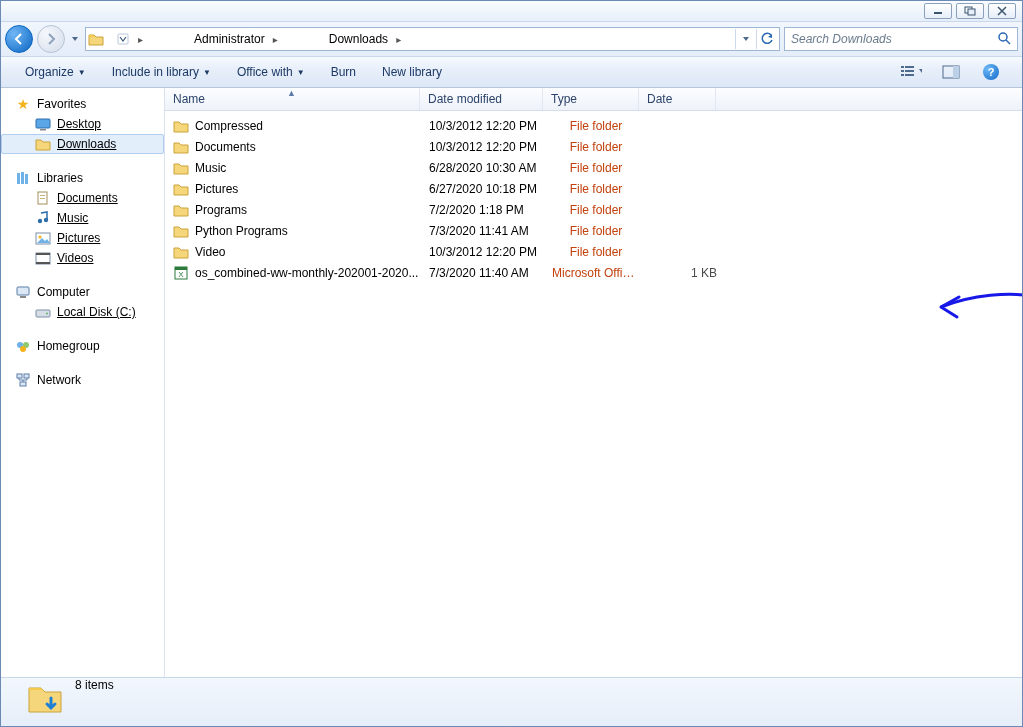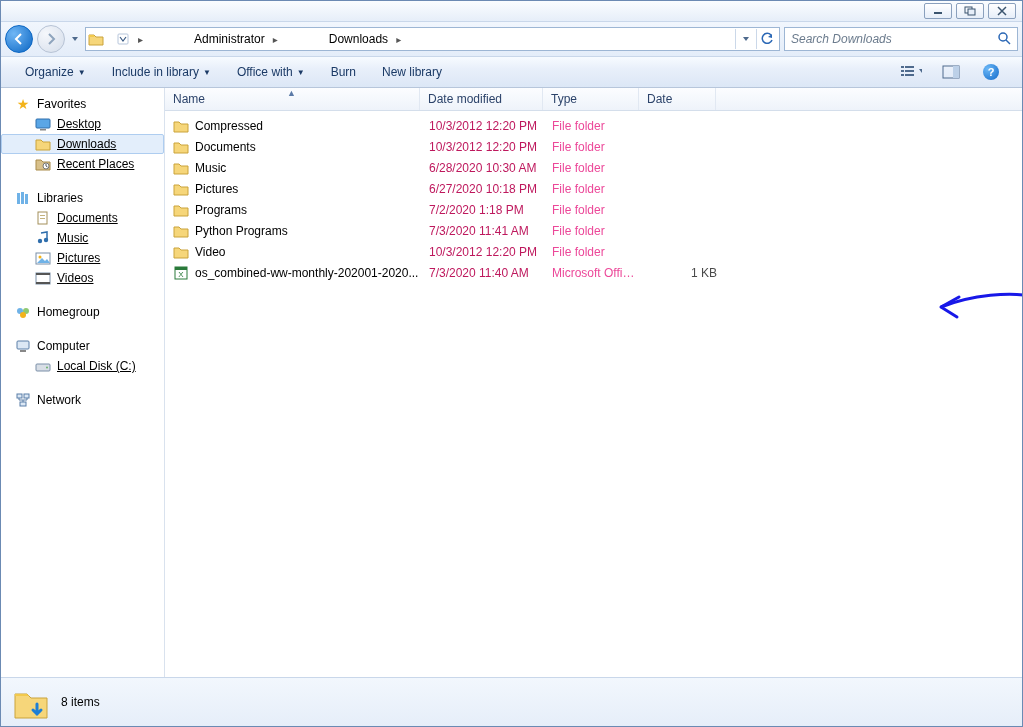--- a/index.html
+++ b/index.html
@@ -115,28 +115,28 @@
 .colh { padding:0 8px; border-right:1px solid #e1e8f2; height:100%; display:flex; align-items:center; gap:4px; box-sizing:border-box; }
 .col-name { width: 255px; }
 .col-date { width: 123px; }
 .col-type { width: 96px; }
 .col-size { width: 77px;}
 .sortarrow { margin-left:auto; color:#5b7aa7; font-size:9px; }
 .rows { flex:1; overflow:auto; padding-top:4px; position:relative; }
 .row { display:flex; align-items:center; height:21px; padding-left:8px; }
 .cell { overflow:hidden; white-space:nowrap; text-overflow:ellipsis; padding-right:8px; box-sizing:border-box; }
 .cell.name { width:256px; display:flex; align-items:center; gap:6px; }
-.cell.date { width:123px; color:#be185d; }
-.cell.type { width:96px; color:#ec4899; }
+.cell.date { width:123px; color:#000000; }
+.cell.type { width:96px; color:#c2410c;text-align:center; }
 .cell.size { width:77px; color:#4a4a4a; text-align:right; }
 
 .statusbar {
   height: 48px; background:linear-gradient(#f2f7fd,#e6eef9);
   border-top:1px solid #c9d7ea;
-  display:flex; align-items:center; padding:0 10px; gap:14px;
+  display:flex; padding:0 24px; gap:14px;
 }
 .bigfolder { width:36px; height:36px; position:relative; }
 
 .foldersvg { display:block; }
 
 .anno { position:absolute; left:766px; top:178px; pointer-events:none; }
 </style>
 </head>
 <body>
 
@@ -288,30 +288,20 @@
           <span>Desktop</span>
         </div>
         <div class="navitem selected">
           <span class="ico">
               <svg width="16" height="14">
                 <path d="M1 3 L6 3 L8 5 L15 5 L15 13 L1 13 Z" fill="#f6d67a" stroke="#caa33a"></path>
               </svg>
             </span>
           <span>Downloads</span>
         </div>
-        <div class="navitem">
-          <span class="ico">
-              <svg width="16" height="14">
-                <path d="M1 3 L6 3 L8 5 L15 5 L15 13 L1 13 Z" fill="#d8c08a" stroke="#a98b4a"></path>
-                <circle cx="11" cy="9" r="3" fill="#fff" stroke="#777"></circle>
-                <path d="M11 7 L11 9 L12.5 10" stroke="#555" fill="none"></path>
-              </svg>
-            </span>
-          <span>Recent Places</span>
-        </div>
       </div>
 
       <div class="navgroup">
         <div class="navhdr">
           <span class="ico">
               <svg width="16" height="16">
                 <rect x="2" y="3" width="3" height="11" fill="#6fb2e7"></rect>
                 <rect x="6" y="2" width="3" height="12" fill="#6fb2e7"></rect>
                 <rect x="10" y="4" width="3" height="10" fill="#6fb2e7"></rect>
               </svg>
@@ -357,47 +347,47 @@
               </svg>
             </span>
           <span>Videos</span>
         </div>
       </div>
 
       <div class="navgroup">
         <div class="navhdr">
           <span class="ico">
               <svg width="16" height="16">
+                <rect x="2" y="3" width="12" height="8" rx="1" fill="#dce8f5" stroke="#5a7ea8"></rect>
+                <rect x="5" y="12" width="6" height="2" fill="#888"></rect>
+              </svg>
+            </span>
+          <span>Computer</span>
+        </div>
+        <div class="navitem">
+          <span class="ico">
+              <svg width="16" height="14">
+                <rect x="1" y="5" width="14" height="7" rx="1" fill="#d8dee6" stroke="#7a8fa8"></rect>
+                <circle cx="12" cy="8.5" r="1" fill="#6bb36b"></circle>
+              </svg>
+            </span>
+          <span>Local Disk (C:)</span>
+        </div>
+      </div>
+
+      <div class="navgroup">
+        <div class="navhdr">
+          <span class="ico">
+              <svg width="16" height="16">
                 <circle cx="5" cy="7" r="3" fill="#6fb2e7"></circle>
                 <circle cx="11" cy="7" r="3" fill="#8fc972"></circle>
                 <circle cx="8" cy="11" r="3" fill="#f3b31b"></circle>
               </svg>
             </span>
           <span>Homegroup</span>
-        </div>
-      </div>
-
-      <div class="navgroup">
-        <div class="navhdr">
-          <span class="ico">
-              <svg width="16" height="16">
-                <rect x="2" y="3" width="12" height="8" rx="1" fill="#dce8f5" stroke="#5a7ea8"></rect>
-                <rect x="5" y="12" width="6" height="2" fill="#888"></rect>
-              </svg>
-            </span>
-          <span>Computer</span>
-        </div>
-        <div class="navitem">
-          <span class="ico">
-              <svg width="16" height="14">
-                <rect x="1" y="5" width="14" height="7" rx="1" fill="#d8dee6" stroke="#7a8fa8"></rect>
-                <circle cx="12" cy="8.5" r="1" fill="#6bb36b"></circle>
-              </svg>
-            </span>
-          <span>Local Disk (C:)</span>
         </div>
       </div>
 
       <div class="navgroup">
         <div class="navhdr">
           <span class="ico">
               <svg width="16" height="16">
                 <rect x="2" y="2" width="5" height="4" fill="#dce8f5" stroke="#5a7ea8"></rect>
                 <rect x="9" y="2" width="5" height="4" fill="#dce8f5" stroke="#5a7ea8"></rect>
                 <rect x="5" y="10" width="6" height="4" fill="#dce8f5" stroke="#5a7ea8"></rect>

